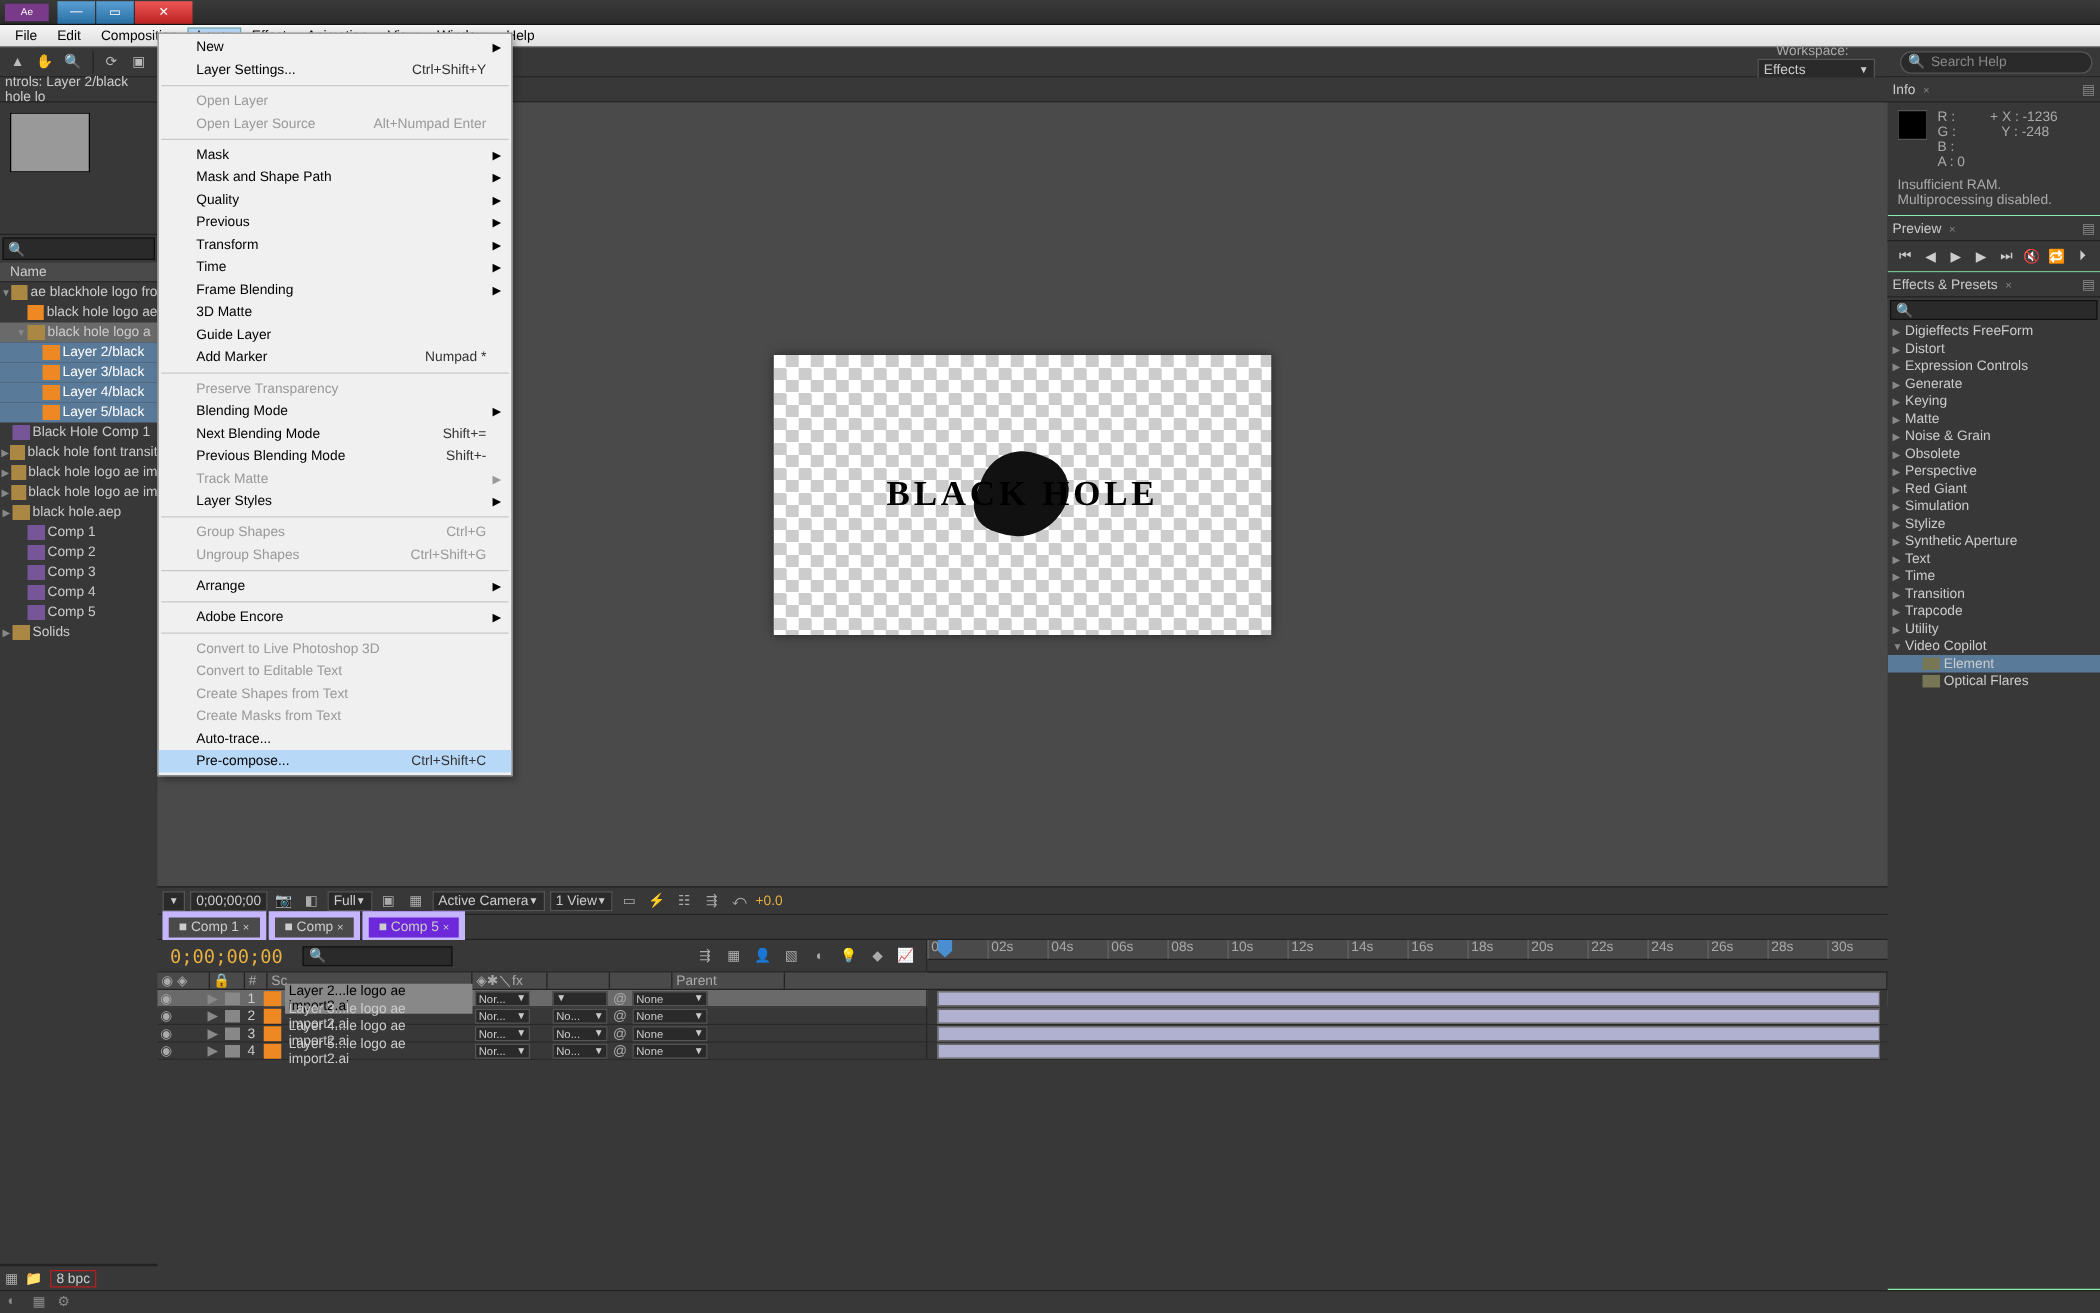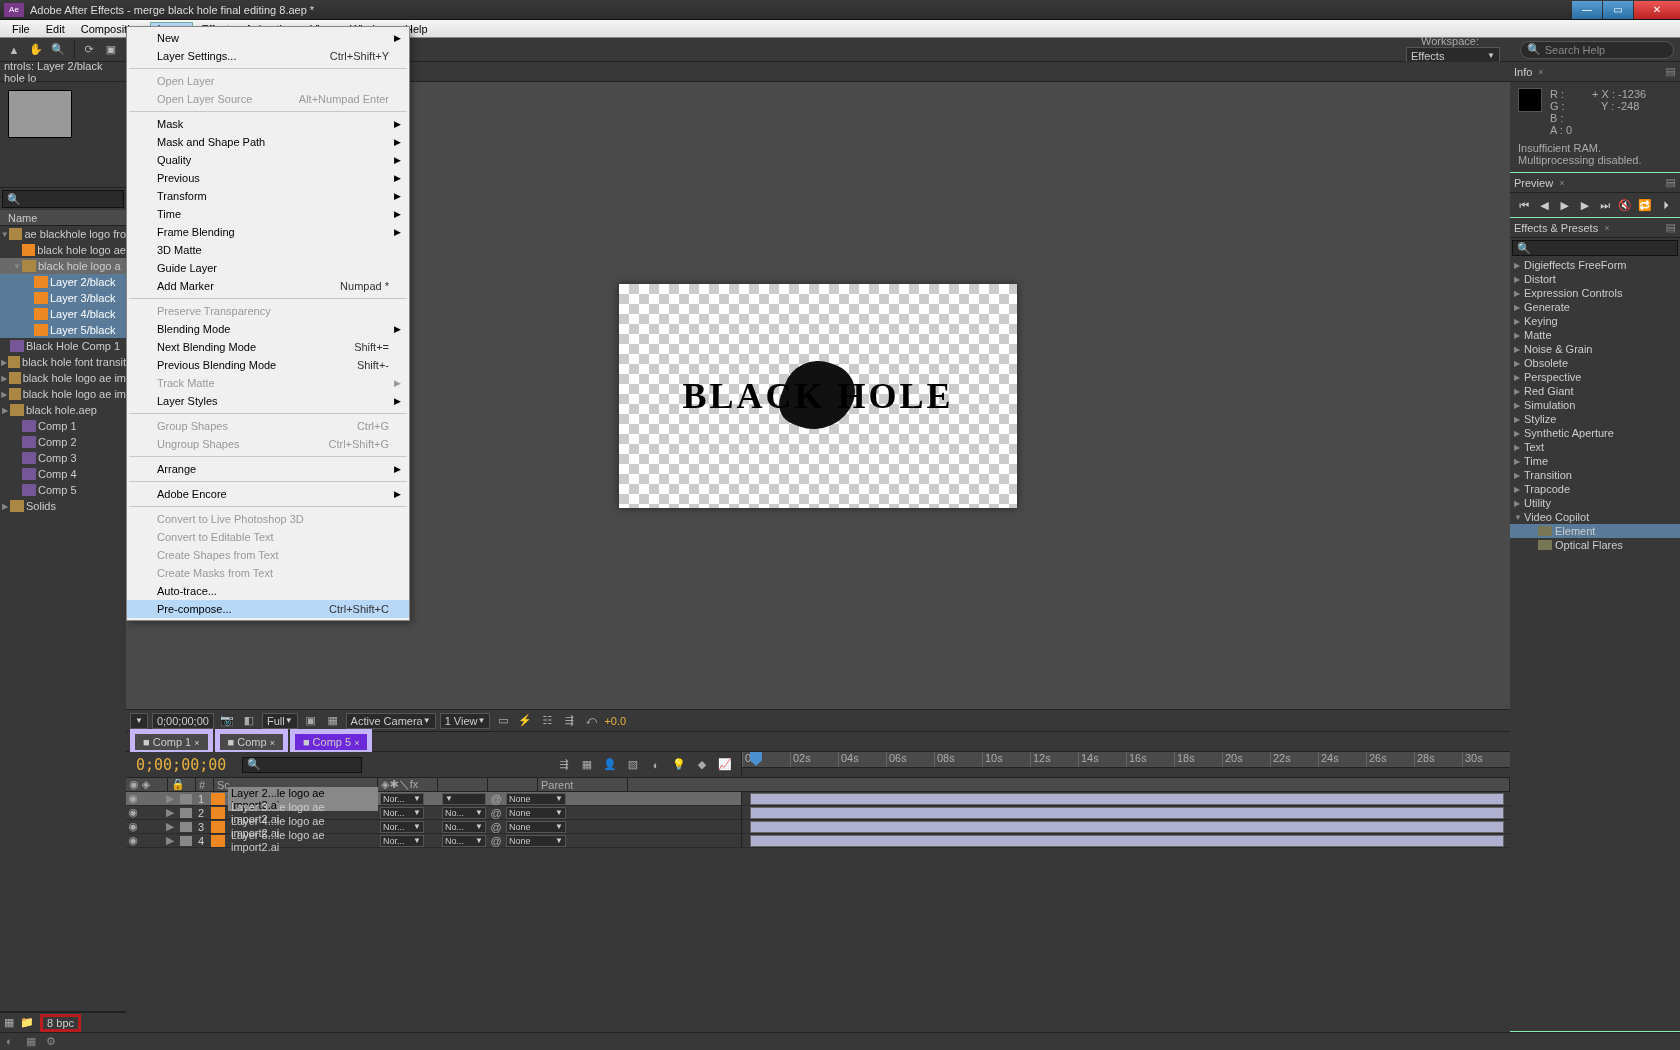--- a/index.html
+++ b/index.html
@@ -1,20 +1,20 @@
 <!DOCTYPE html>
 <html><head>
 <meta charset="utf-8">
 <style>
 * { margin:0; padding:0; box-sizing:border-box; font-family:"Segoe UI",Tahoma,Arial,sans-serif; font-size:11px; user-select:none; }
 body { background:#383838; color:#ccc; width:1680px; height:1050px; overflow:hidden; position:relative; }
 
 
 .titlebar { height:20px; background:linear-gradient(#3a3a3a,#2b2b2b); display:flex; align-items:center; padding-left:4px; border-bottom:1px solid #111; }
-.titlebar .ae-icon { width:20px; height:14px; background:#7a3a8a; margin-right:6px; font-size:8px; color:#fff; text-align:center; line-height:14px; }
+.titlebar .ae-icon { width:35px; height:14px; background:#7a3a8a; margin-right:6px; font-size:8px; color:#fff; text-align:center; line-height:14px; }
 .titlebar .title { color:#ddd; flex:1; }
 .winbtns { display:flex; }
 .winbtn { width:30px; height:18px; margin-left:1px; display:flex; align-items:center; justify-content:center; color:#fff; font-size:10px; }
 .winbtn.min, .winbtn.max { background:linear-gradient(#5a9fd4,#2a6fa4); }
 .winbtn.close { background:linear-gradient(#e55,#b22); width:46px; }
 
 
 .menubar { height:18px; background:linear-gradient(#f5f5f5,#e0e0e0); display:flex; align-items:center; padding-left:4px; border-bottom:1px solid #888; color:#000; }
 .menubar .mitem { padding:1px 8px; cursor:default; }
 .menubar .mitem.active { background:#b8d8f8; border:1px solid #7aa; padding:0 7px; }
@@ -67,21 +67,21 @@
 .prow.sel { background:#5a7a9a; color:#fff; }
 .prow.sel2 { background:#6a6a6a; }
 
 
 .comp-viewer { flex:1; background:#383838; position:relative; border-bottom:1px solid #222; }
 .comp-tabs { height:20px; display:flex; align-items:center; padding-left:4px; border-bottom:1px solid #222; }
 .comp-tabs .tab { padding:2px 8px; background:#4a4a4a; border:1px solid #222; margin-right:2px; color:#ccc; }
 .comp-tabs .tab.active { background:#525252; }
 .viewer-body { position:absolute; top:20px; left:0; right:0; bottom:22px; background:#4a4a4a; display:flex; align-items:center; justify-content:center; }
 .canvas { width:398px; height:224px; background:repeating-conic-gradient(#ccc 0 25%,#fff 0 50%) 0 0/20px 20px; display:flex; align-items:center; justify-content:center; position:relative; box-shadow:0 0 8px rgba(0,0,0,0.5); }
-.canvas .logo-text { font-family:"Times New Roman",serif; font-size:36px; font-weight:bold; color:#111; letter-spacing:3px; filter:contrast(1.2); }
+.canvas .logo-text { font-family:"Times New Roman",serif; font-size:28px; font-weight:bold; color:#111; letter-spacing:3px; filter:contrast(1.2); }
 .canvas .splat { position:absolute; width:70px; height:70px; background:#111; border-radius:50% 40% 60% 30%; transform:rotate(20deg); }
 .viewer-footer { position:absolute; bottom:0; left:0; right:0; height:22px; background:#383838; border-top:1px solid #222; display:flex; align-items:center; padding:0 4px; gap:4px; color:#ccc; }
 .vf-item { padding:0 4px; border:1px solid #555; height:16px; display:flex; align-items:center; background:#2a2a2a; }
 .vf-icon { width:18px; height:16px; display:flex; align-items:center; justify-content:center; color:#aaa; }
 
 
 .timeline { height:300px; background:#383838; position:relative; }
 .tl-tabs { height:20px; display:flex; align-items:center; padding-left:4px; border-bottom:1px solid #222; }
 .tl-tabs .tab { padding:2px 8px; background:#4a4a4a; border:5px solid #c4b5fd; margin-right:2px; color:#ccc;text-align:center; }
 .tl-tabs .tab.active { background:#6d28d9; }
@@ -127,23 +127,20 @@
 .statusbar { position:absolute; bottom:0; left:0; right:0; height:18px; background:#383838; border-top:1px solid #222; display:flex; align-items:center; padding:0 6px; color:#888; }
 .statusbar .sbtn { width:16px; height:14px; margin-right:4px; }
 
 .tri { font-size:8px; }
 </style>
 </head>
 <body>
 
 <div class="titlebar">
   <div class="ae-icon">Ae</div>
-  <div class="title">
-    <span>Adobe After Effects</span> - <span>merge black hole final editing 8.aep *</span>
-  </div>
   <div class="winbtns">
     <div class="winbtn min">—</div>
     <div class="winbtn max">▭</div>
     <div class="winbtn close">✕</div>
   </div>
 </div>
 
 <div class="menubar" id="menubar">
     <div class="mitem">File</div>
     <div class="mitem">Edit</div>
@@ -418,21 +415,21 @@
             <span class="indent" style="width:0px"></span>
             <span class="twist">▶</span>
             <span class="icon folder-icon"></span>
             <span>Solids</span>
           </div>
         </div>
     </div>
     <div style="height:20px;background:#383838;border-top:1px solid #222;display:flex;align-items:center;padding:0 4px;gap:6px;">
       <span style="color:#aaa">▦</span>
       <span style="color:#aaa">📁</span>
-      <span style="border:3px solid #b91c1c;padding:0 4px;color:#ccc">8 bpc</span>
+      <span style="border:1px solid #b91c1c;padding:0 4px;color:#ccc">8 bpc</span>
     </div>
   </div>
 
   <div class="center-col">
     <div class="comp-viewer">
       <div class="comp-tabs">
         <div class="tab active">
           <span>omp 5</span> <span class="close-tab">×</span> <span class="tri">▼</span>
         </div>
       </div>

